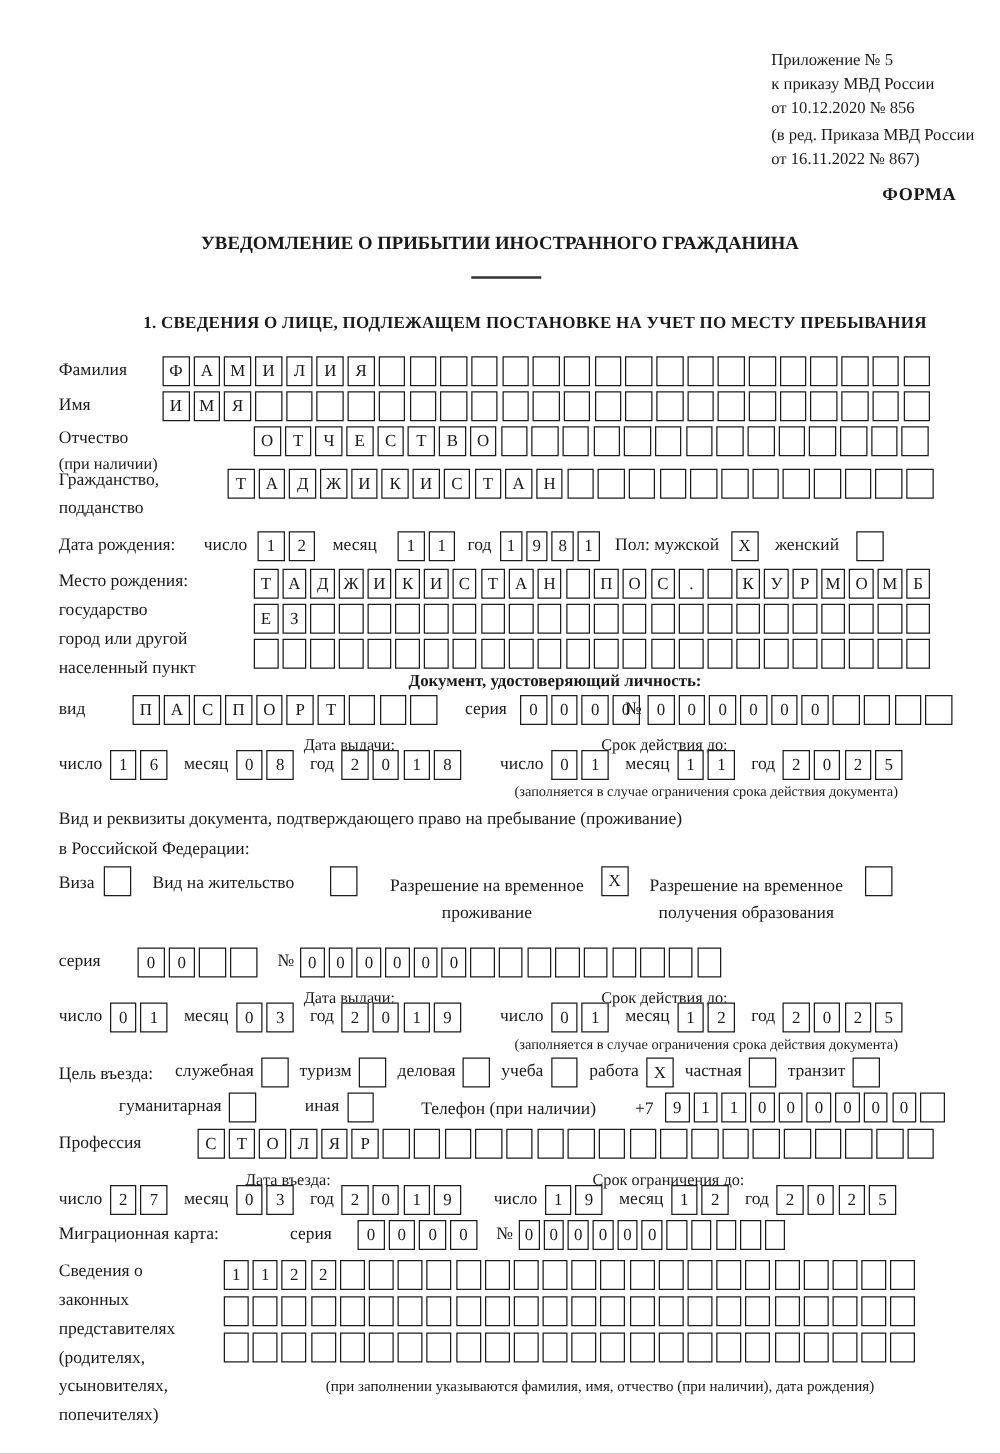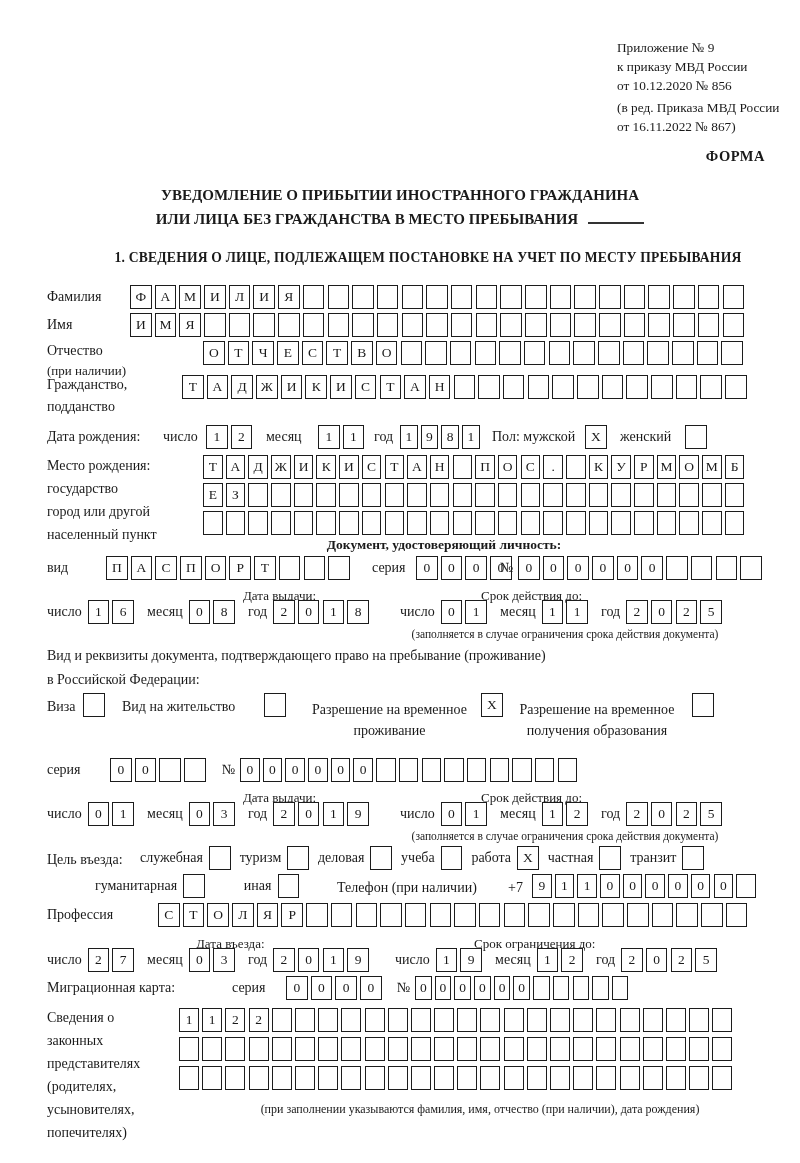--- a/index.html
+++ b/index.html
@@ -28,31 +28,31 @@
   .sec{width:100%;text-align:center;font-weight:bold;font-size:13.6px;letter-spacing:0.2px;}
   .opt2{width:185px;text-align:center;line-height:21px;}
   .gapflex{display:flex;align-items:center;column-gap:6px;}
 </style>
 </head>
 <body>
 
 <div class="page">
 
   <div class="abs hdr" style="left:617px;top:38px;">
-    <div>Приложение № 9</div>
+    <div>Приложение № 5</div>
     <div>к приказу МВД России</div>
     <div>от 10.12.2020 № 856</div>
     <div class="amend">(в ред. Приказа МВД России</div>
     <div>от 16.11.2022 № 867)</div>
   </div>
   <div class="abs b" style="right:35px;top:148px;font-size:14.5px;letter-spacing:0.5px;">ФОРМА</div>
 
   <div class="abs title" style="left:0;top:183px;">УВЕДОМЛЕНИЕ О ПРИБЫТИИ ИНОСТРАННОГО ГРАЖДАНИНА</div>
   <div class="abs title" style="left:0;top:207px;">
-    <span>ИЛИ ЛИЦА БЕЗ ГРАЖДАНСТВА В МЕСТО ПРЕБЫВАНИЯ</span><span class="blank-underline"></span>
+    <span class="blank-underline"></span>
   </div>
 
   <div class="abs sec" style="left:0;top:250px;padding-left:28px;">1. СВЕДЕНИЯ О ЛИЦЕ, ПОДЛЕЖАЩЕМ ПОСТАНОВКЕ НА УЧЕТ ПО МЕСТУ ПРЕБЫВАНИЯ</div>
 
   <div class="abs lbl" style="left:47px;top:289px;">Фамилия</div>
   <div class="row" style="left:130px;top:285px;">
       <span class="cell">Ф</span>
       <span class="cell">А</span>
       <span class="cell">М</span>
       <span class="cell">И</span>

